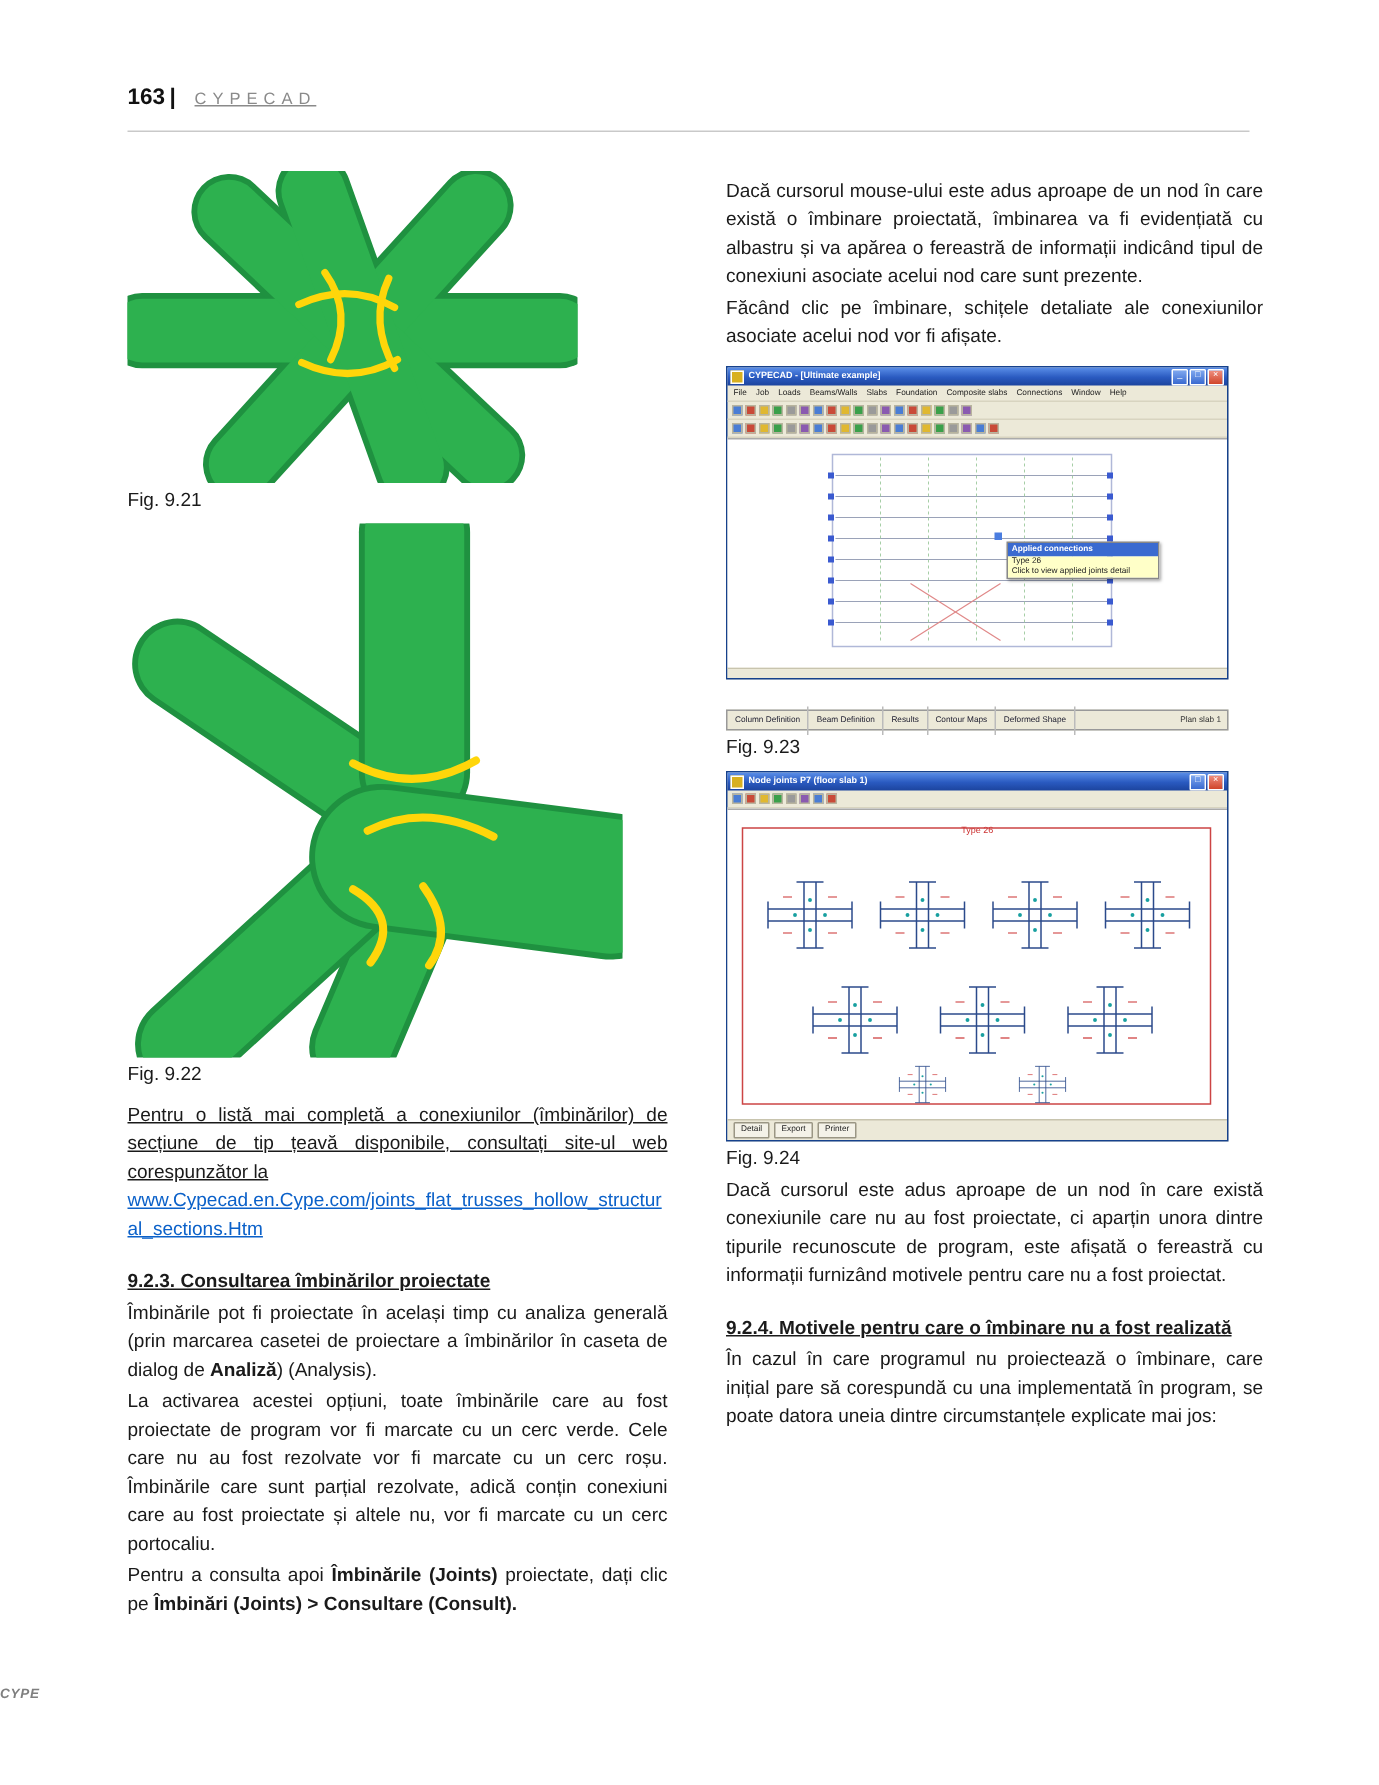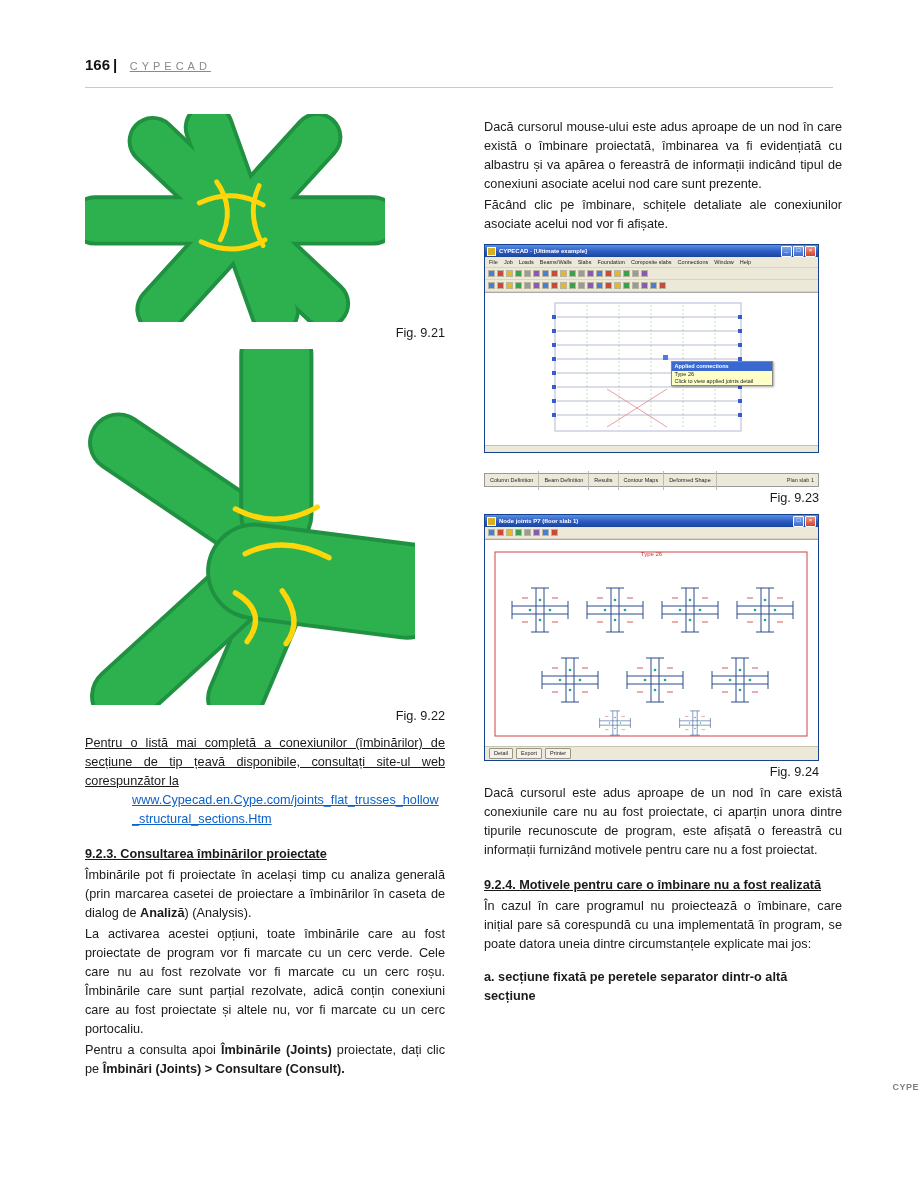--- a/index.html
+++ b/index.html
@@ -11,35 +11,35 @@
   .doc-header{position:absolute;left:85px;top:56px;}
   .pnum{font-size:15px;font-weight:bold;color:#111;}
   .psep{font-size:15px;font-weight:bold;color:#111;margin-left:3px;}
   .brand{font-size:11px;color:#8a8a8a;letter-spacing:4px;margin-left:8px;text-decoration:underline;}
   .rule{position:absolute;left:85px;top:87px;width:748px;border-top:1px solid #c9c9c9;}
   
   .col{position:absolute;top:100px;font-size:12.7px;line-height:19px;text-align:justify;}
   .col-left{left:85px;width:360px;}
   .col-right{left:484px;width:358px;}
   .col p{margin:2px 0 0 0;}
-  .caption{text-align:right;font-size:12.7px;margin-top:2px;}
+  .caption{text-align:left;font-size:12.7px;margin-top:2px;}
   .capw{width:335px;}
   h3{font-size:12.7px;margin:16px 0 0 0;text-align:left;}
-  .weblink{color:#0b61c9;text-decoration:underline;word-break:break-all;display:block;margin-left:47px;}
+  .weblink{color:#0b61c9;text-decoration:underline;word-break:break-all;display:block;}
   .boldpara{font-weight:bold;margin-top:14px !important;text-align:left;}
   .figwrap{text-align:center;}
   .mt14{margin-top:14px;}
   .mt6{margin-top:6px;}
   .mt8{margin-top:8px !important;text-decoration:underline;}
   .mt10{margin-top:10px;}
   .mt18{margin-top:18px !important;}
   .mt16h{margin-top:16px !important;text-decoration:underline;}
   
-  .doc-footer{position:absolute;top:1082px;left:0;width:100%;text-align:right;
-    font-size:9px;font-weight:bold;color:#7f7f7f;letter-spacing:.5px;}
+  .doc-footer{position:absolute;top:1124px;left:0;width:100%;text-align:left;
+    font-size:9px;font-weight:bold;color:#7f7f7f;letter-spacing:.5px;font-style:italic;}
   
   .win{width:335px;border:1px solid #16418c;background:#ece9d8;box-sizing:border-box;}
   .titlebar{height:12px;background:linear-gradient(180deg,#5a8ee8 0%,#2a5ac0 55%,#1c449e 100%);
     display:flex;align-items:center;padding:0 2px;}
   .t-icon{width:7px;height:7px;background:#d8b020;border:1px solid #fff;flex:0 0 auto;}
   .t-text{color:#fff;font-size:6px;font-weight:bold;margin-left:3px;flex:1;
     white-space:nowrap;overflow:hidden;}
   .t-btn{width:9px;height:9px;margin-left:1px;border:1px solid #fff;border-radius:1px;
     background:linear-gradient(#7fa8ef,#3a6ad0);color:#fff;font-size:6px;line-height:7px;
     text-align:center;flex:0 0 auto;}
@@ -72,21 +72,21 @@
   .winfoot{height:13px;display:flex;align-items:center;gap:3px;padding:0 4px;
     background:#ece9d8;border-top:1px solid #c8c4ae;}
   .wbtn{font-size:5.5px;line-height:9px;padding:0 4px;background:#f4f2e8;
     border:1px solid #9a9684;border-radius:1px;color:#222;}
   svg{display:block;}
 </style>
 </head>
 <body>
 
 <div class="doc-header">
-  <span class="pnum">166</span><span class="psep">|</span>
+  <span class="pnum">163</span><span class="psep">|</span>
   <span class="brand">CYPECAD</span>
 </div>
 <div class="rule"></div>
 
 <div class="col col-left">
 
   <div class="figwrap mt14">
     <svg viewBox="0 0 310 215" width="300" height="208">
       <g fill="none" stroke-linecap="round">
         <g stroke="#1f9140" stroke-width="52">
@@ -339,16 +339,15 @@
       <span class="wbtn">Printer</span>
     </div>
   </div>
   <div class="caption capw">Fig. 9.24</div>
 
   <p class="mt6"><span>Dacă cursorul este adus aproape de un nod în care există conexiunile care nu au fost proiectate, ci aparțin unora dintre tipurile recunoscute de program, este afișată o fereastră cu informații furnizând motivele pentru care nu a fost proiectat.</span></p>
 
   <h3 class="mt16h">9.2.4. Motivele pentru care o îmbinare nu a fost realizată</h3>
   <p><span>În cazul în care programul nu proiectează o îmbinare, care inițial pare să corespundă cu una implementată în program, se poate datora uneia dintre circumstanțele explicate mai jos:</span></p>
 
-  <p class="boldpara">a. secțiune fixată pe peretele separator dintr-o altă secțiune</p>
 </div>
 
 <div class="doc-footer">CYPE</div>
 
 </body></html>

